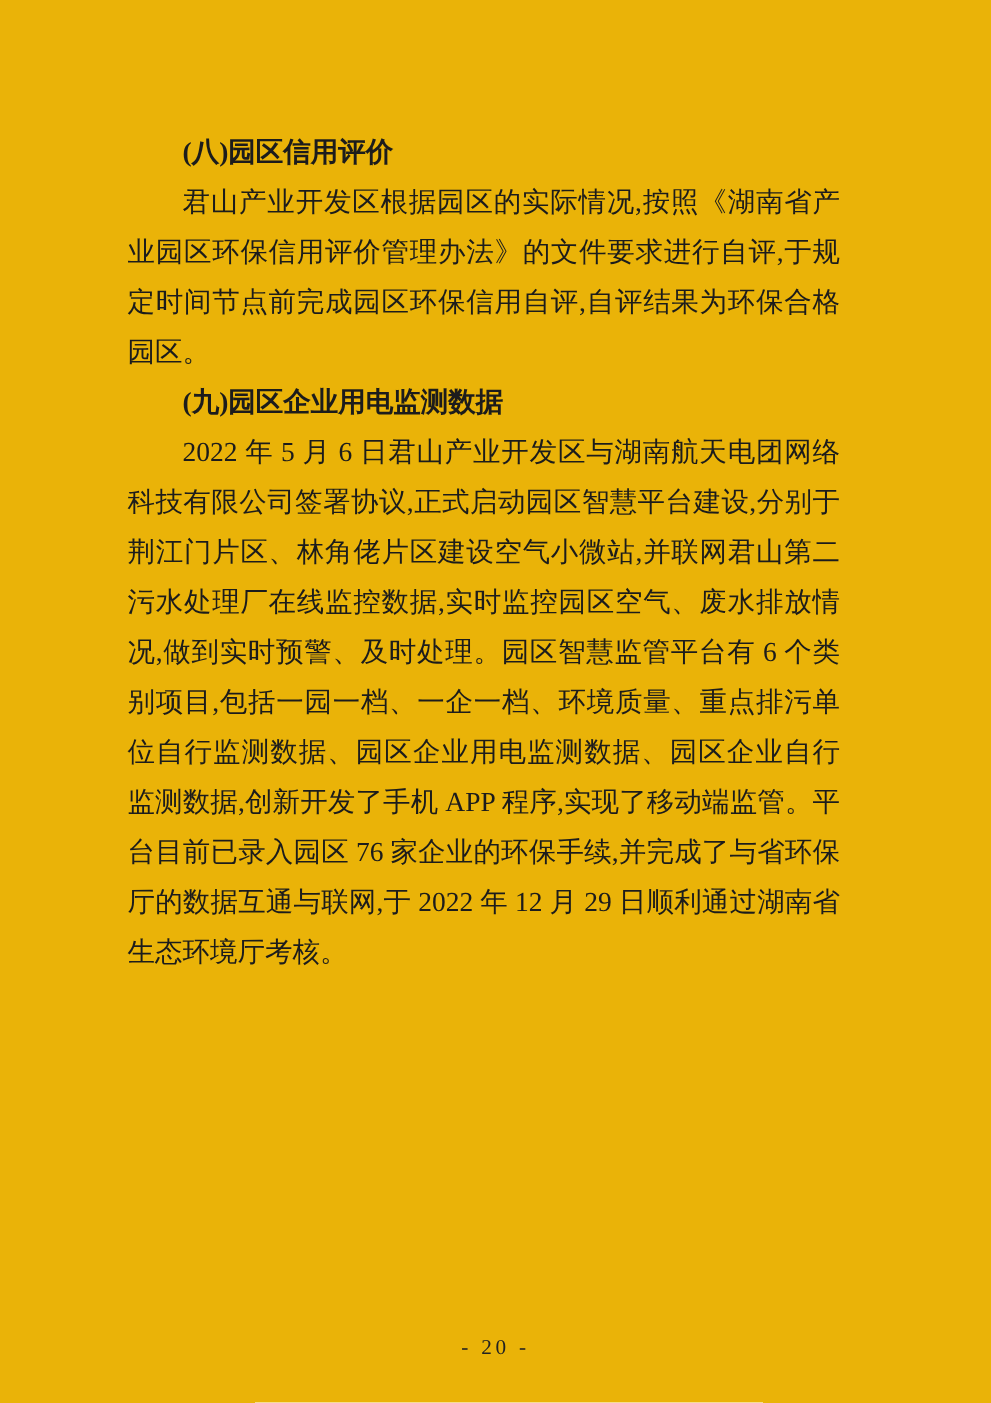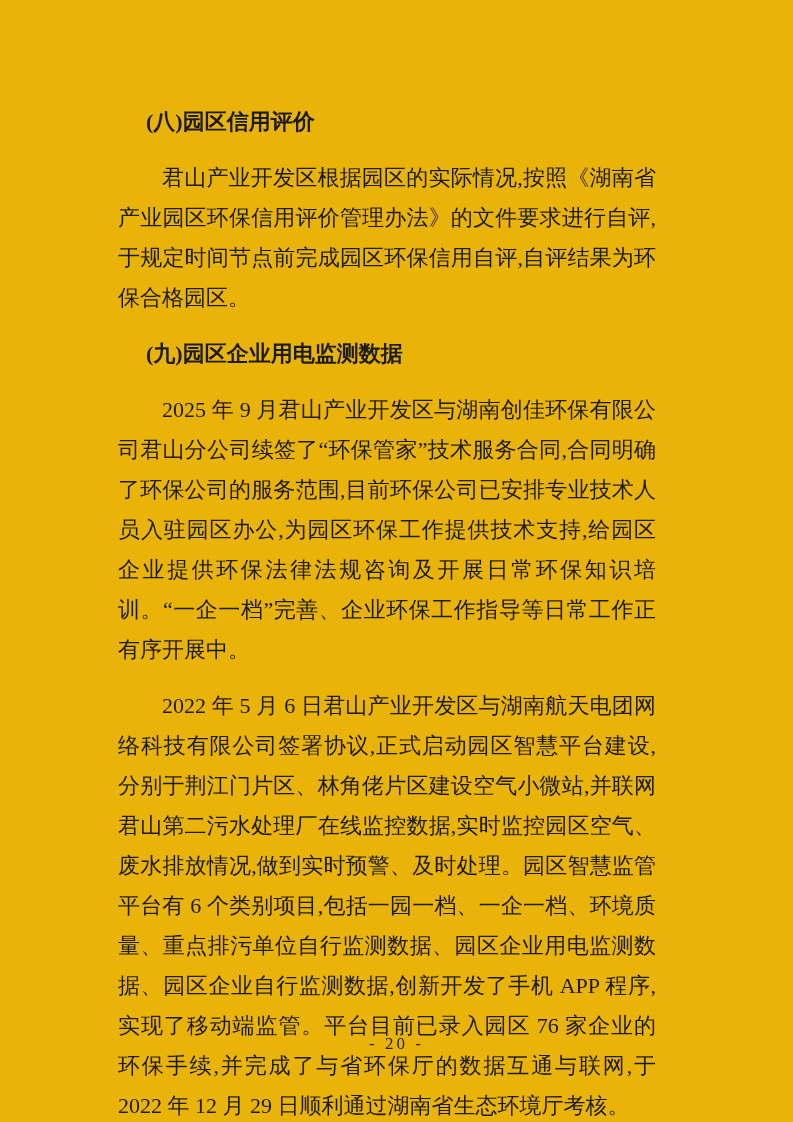--- a/index.html
+++ b/index.html
@@ -26,39 +26,38 @@
     text-align: justify;
     text-justify: inter-ideograph;
   }
   .content .heading {
     font-weight: bold;
     text-indent: 2em;
     margin: 0;
   }
   .content .paragraph {
     text-indent: 2em;
-    margin: 16px;
+    margin: 0;
     font-family: Liberation Serif, serif;
   }
   .footer {
     position: absolute;
     left: 0;
-    top: 1034px;
+    top: 1068px;
     width: 100%;
     text-align: center;
     font-size: 17px;
     letter-spacing: 3px;
     color: #222222;
   }
 </style>
 </head>
 <body>
 
 <div class="page">
   <div class="content" id="doc-content">
       <div class="heading">(八)园区信用评价</div>
       <div class="paragraph">君山产业开发区根据园区的实际情况,按照《湖南省产业园区环保信用评价管理办法》的文件要求进行自评,于规定时间节点前完成园区环保信用自评,自评结果为环保合格园区。</div>
       <div class="heading">(九)园区企业用电监测数据</div>
-      <div class="paragraph">2025 年 9 月君山产业开发区与湖南创佳环保有限公司君山分公司续签了“环保管家”技术服务合同,合同明确了环保公司的服务范围,目前环保公司已安排专业技术人员入驻园区办公,为园区环保工作提供技术支持,给园区企业提供环保法律法规咨询及开展日常环保知识培训。“一企一档”完善、企业环保工作指导等日常工作正有序开展中。</div>
       <div class="paragraph">2022 年 5 月 6 日君山产业开发区与湖南航天电团网络科技有限公司签署协议,正式启动园区智慧平台建设,分别于荆江门片区、林角佬片区建设空气小微站,并联网君山第二污水处理厂在线监控数据,实时监控园区空气、废水排放情况,做到实时预警、及时处理。园区智慧监管平台有 6 个类别项目,包括一园一档、一企一档、环境质量、重点排污单位自行监测数据、园区企业用电监测数据、园区企业自行监测数据,创新开发了手机 APP 程序,实现了移动端监管。平台目前已录入园区 76 家企业的环保手续,并完成了与省环保厅的数据互通与联网,于 2022 年 12 月 29 日顺利通过湖南省生态环境厅考核。</div>
     </div>
   <div class="footer">- 20 -</div>
 </div>
 
 </body></html>

